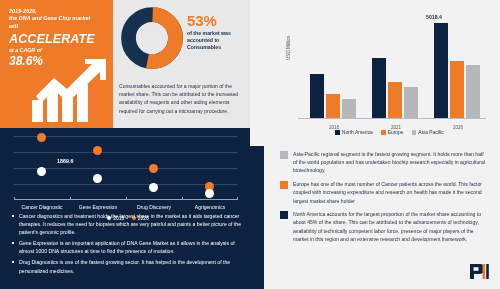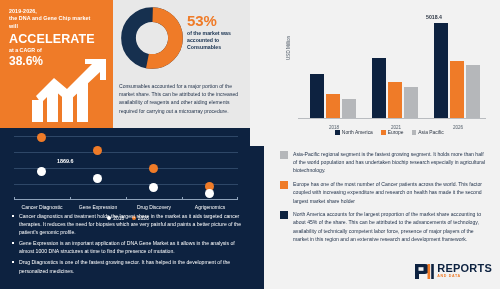--- a/index.html
+++ b/index.html
@@ -13,21 +13,21 @@
   #page{position:relative;width:500px;height:289px;overflow:hidden;background:#fff;}
 
   
   .left-col{position:absolute;left:0;top:0;width:250px;height:289px;}
 
   .orange-panel{
     position:absolute;left:0;top:0;width:113px;height:128px;
     background:#ef7b28;
     overflow:hidden;
   }
-  .op-text{position:absolute;left:9px;top:8px;width:100px;color:#ffffff;}
+  .op-text{position:absolute;left:9px;top:8px;width:100px;color:#ffffff;font-style:italic;}
   .op-l1{font-size:5.3px;line-height:7.4px;font-weight:bold;letter-spacing:.02em;}
   .op-accel{font-size:12.5px;font-weight:bold;letter-spacing:.01em;line-height:14px;margin-top:2px;}
   .op-l3{font-size:5.3px;font-weight:bold;line-height:7.5px;margin-top:1px;}
   .op-cagr{font-size:12px;font-weight:bold;line-height:13px;margin-top:0px;}
 
   .growth-icon{position:absolute;left:30px;top:58px;width:80px;height:66px;}
 
   .gray-panel{
     position:absolute;left:113px;top:0;width:137px;height:131px;
     background:#e8e8e8;
@@ -236,19 +236,15 @@
       </div>
     </div>
 
     <div class="logo">
       <svg class="logo-mark" viewBox="0 0 19 15">
         <path d="M0 0 H10 A5 5 0 0 1 10 10 H4 V15 H0 Z" fill="#0d2240"></path>
         <rect x="3.5" y="3.2" width="5" height="3.6" fill="#f2f2f2"></rect>
         <rect x="12.5" y="0" width="2.6" height="15" fill="#ef7b28"></rect>
         <rect x="16.2" y="0" width="2.6" height="15" fill="#0d2240"></rect>
       </svg>
-      <div class="logo-text">
-        <div class="logo-main">REPORTS</div>
-        <div class="logo-sub">AND DATA</div>
-      </div>
     </div>
   </div>
 </div>
 
 </body></html>

